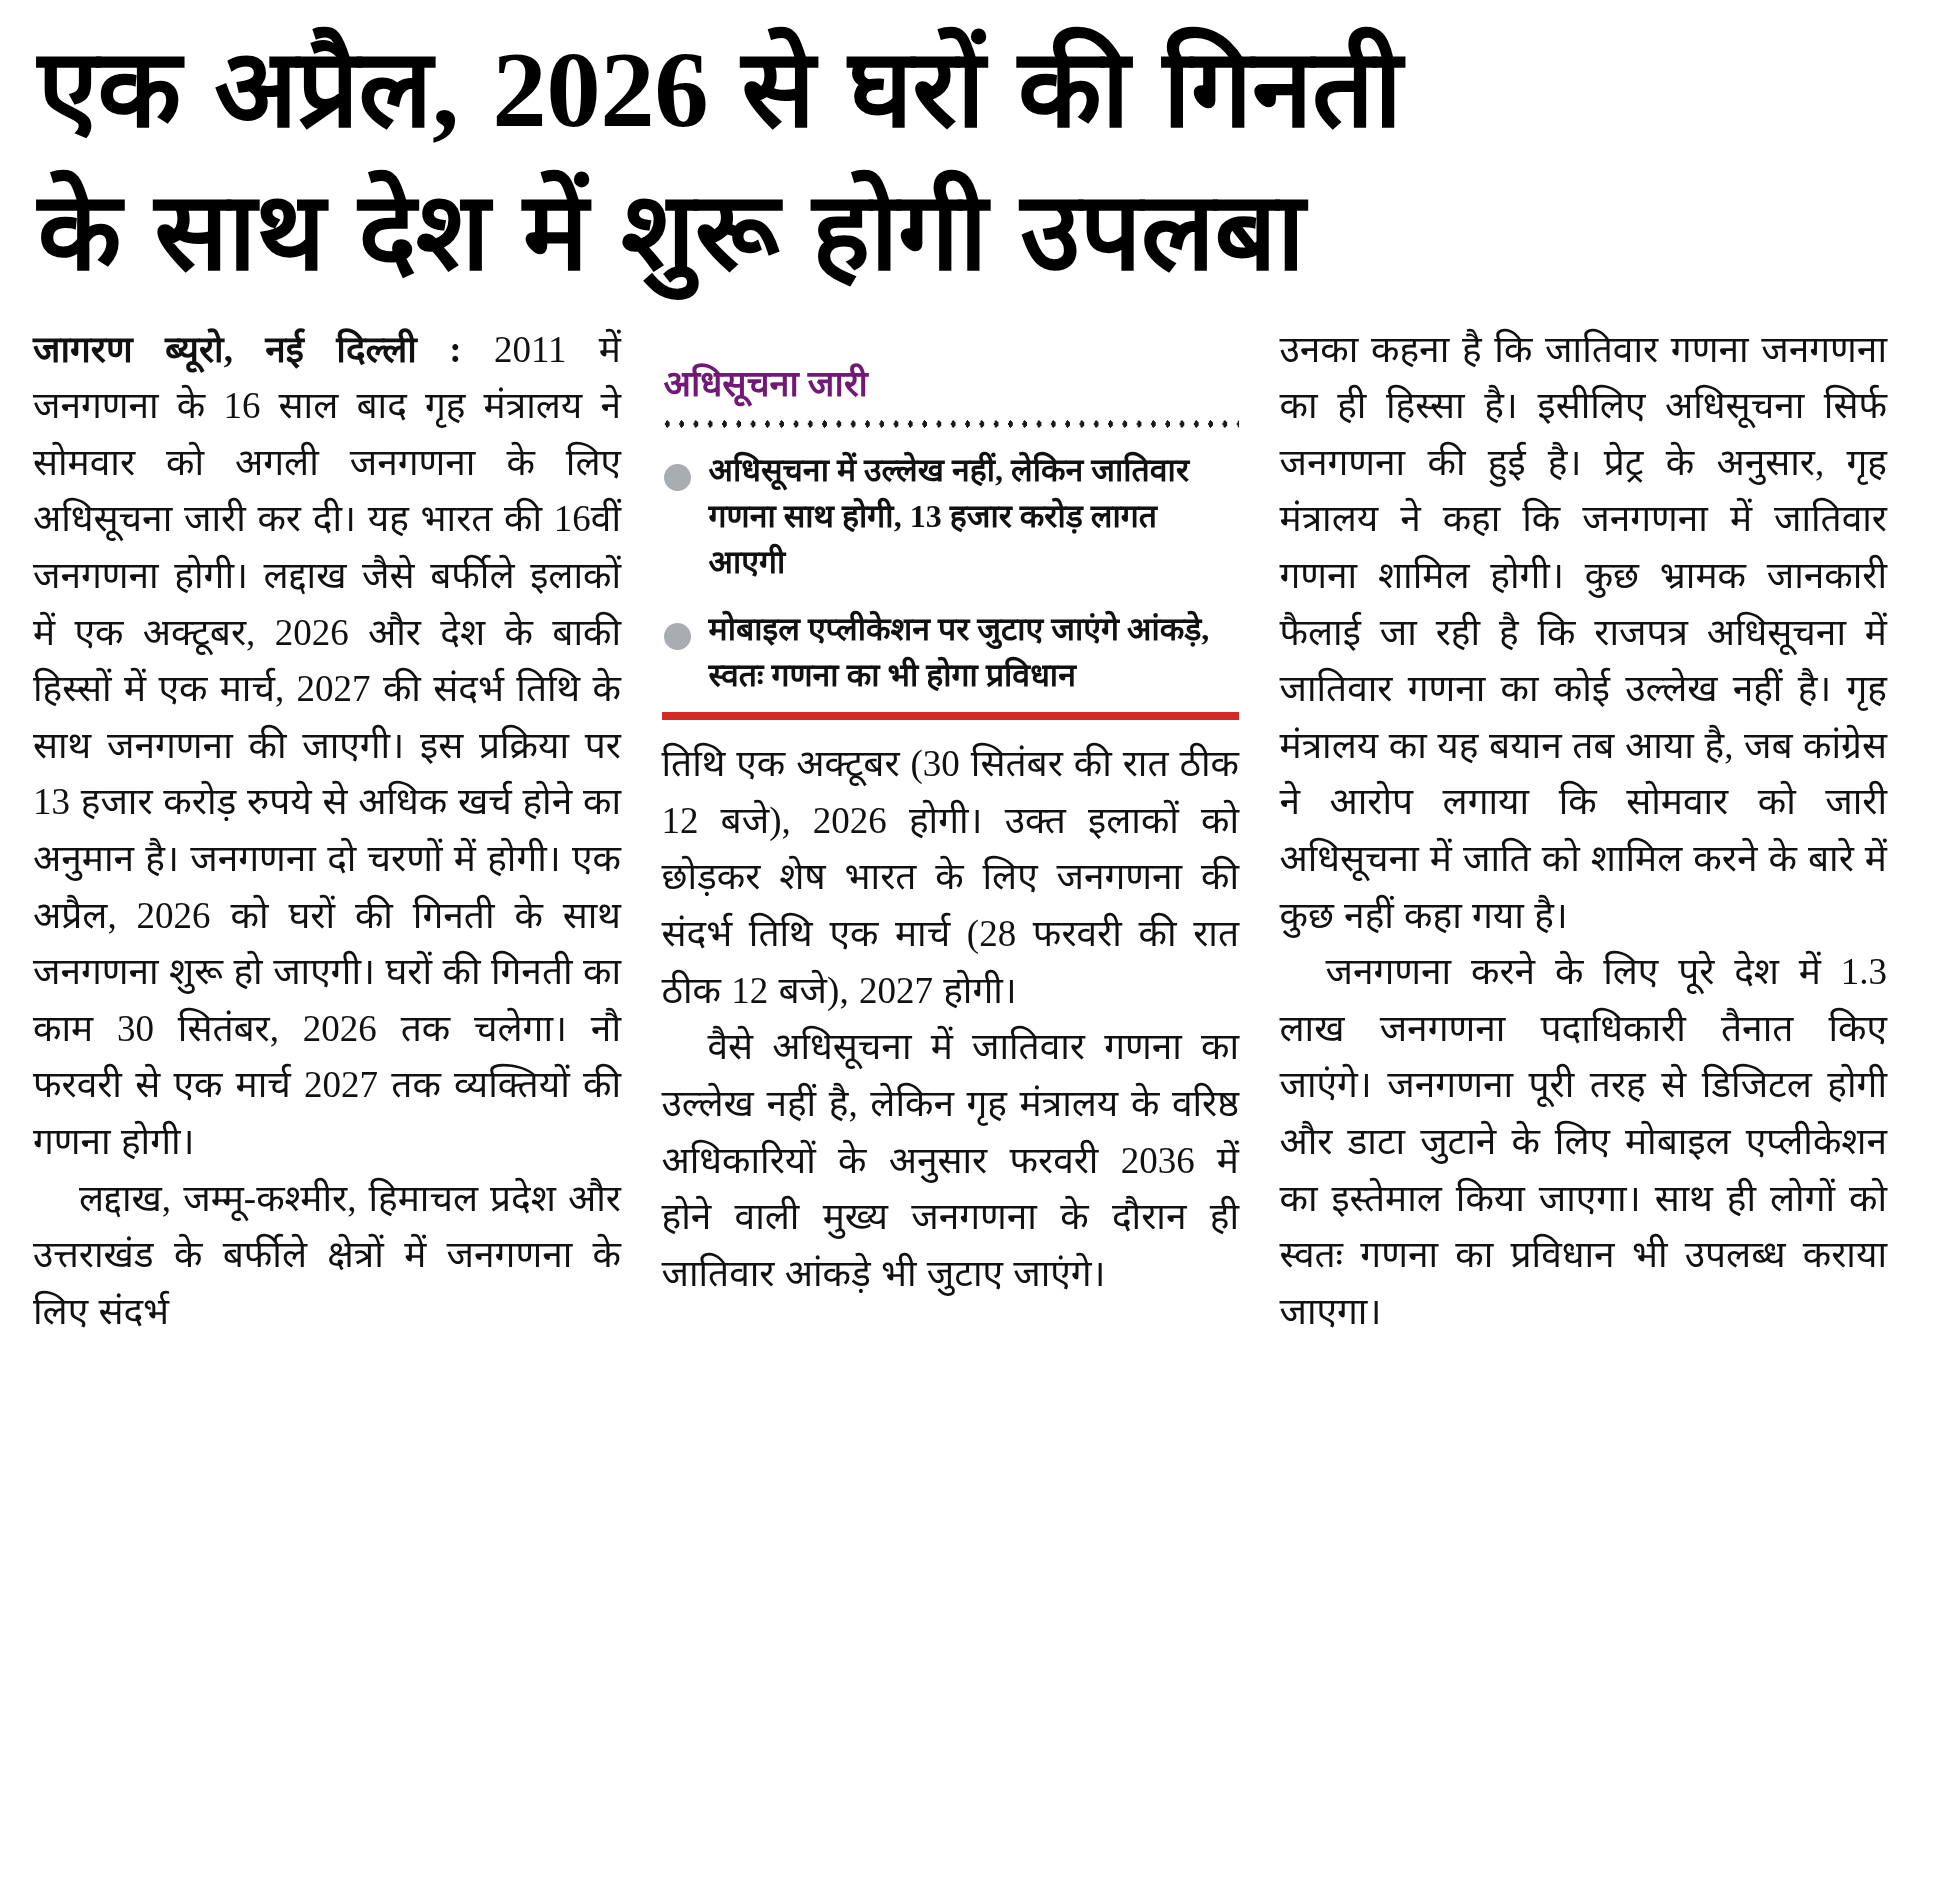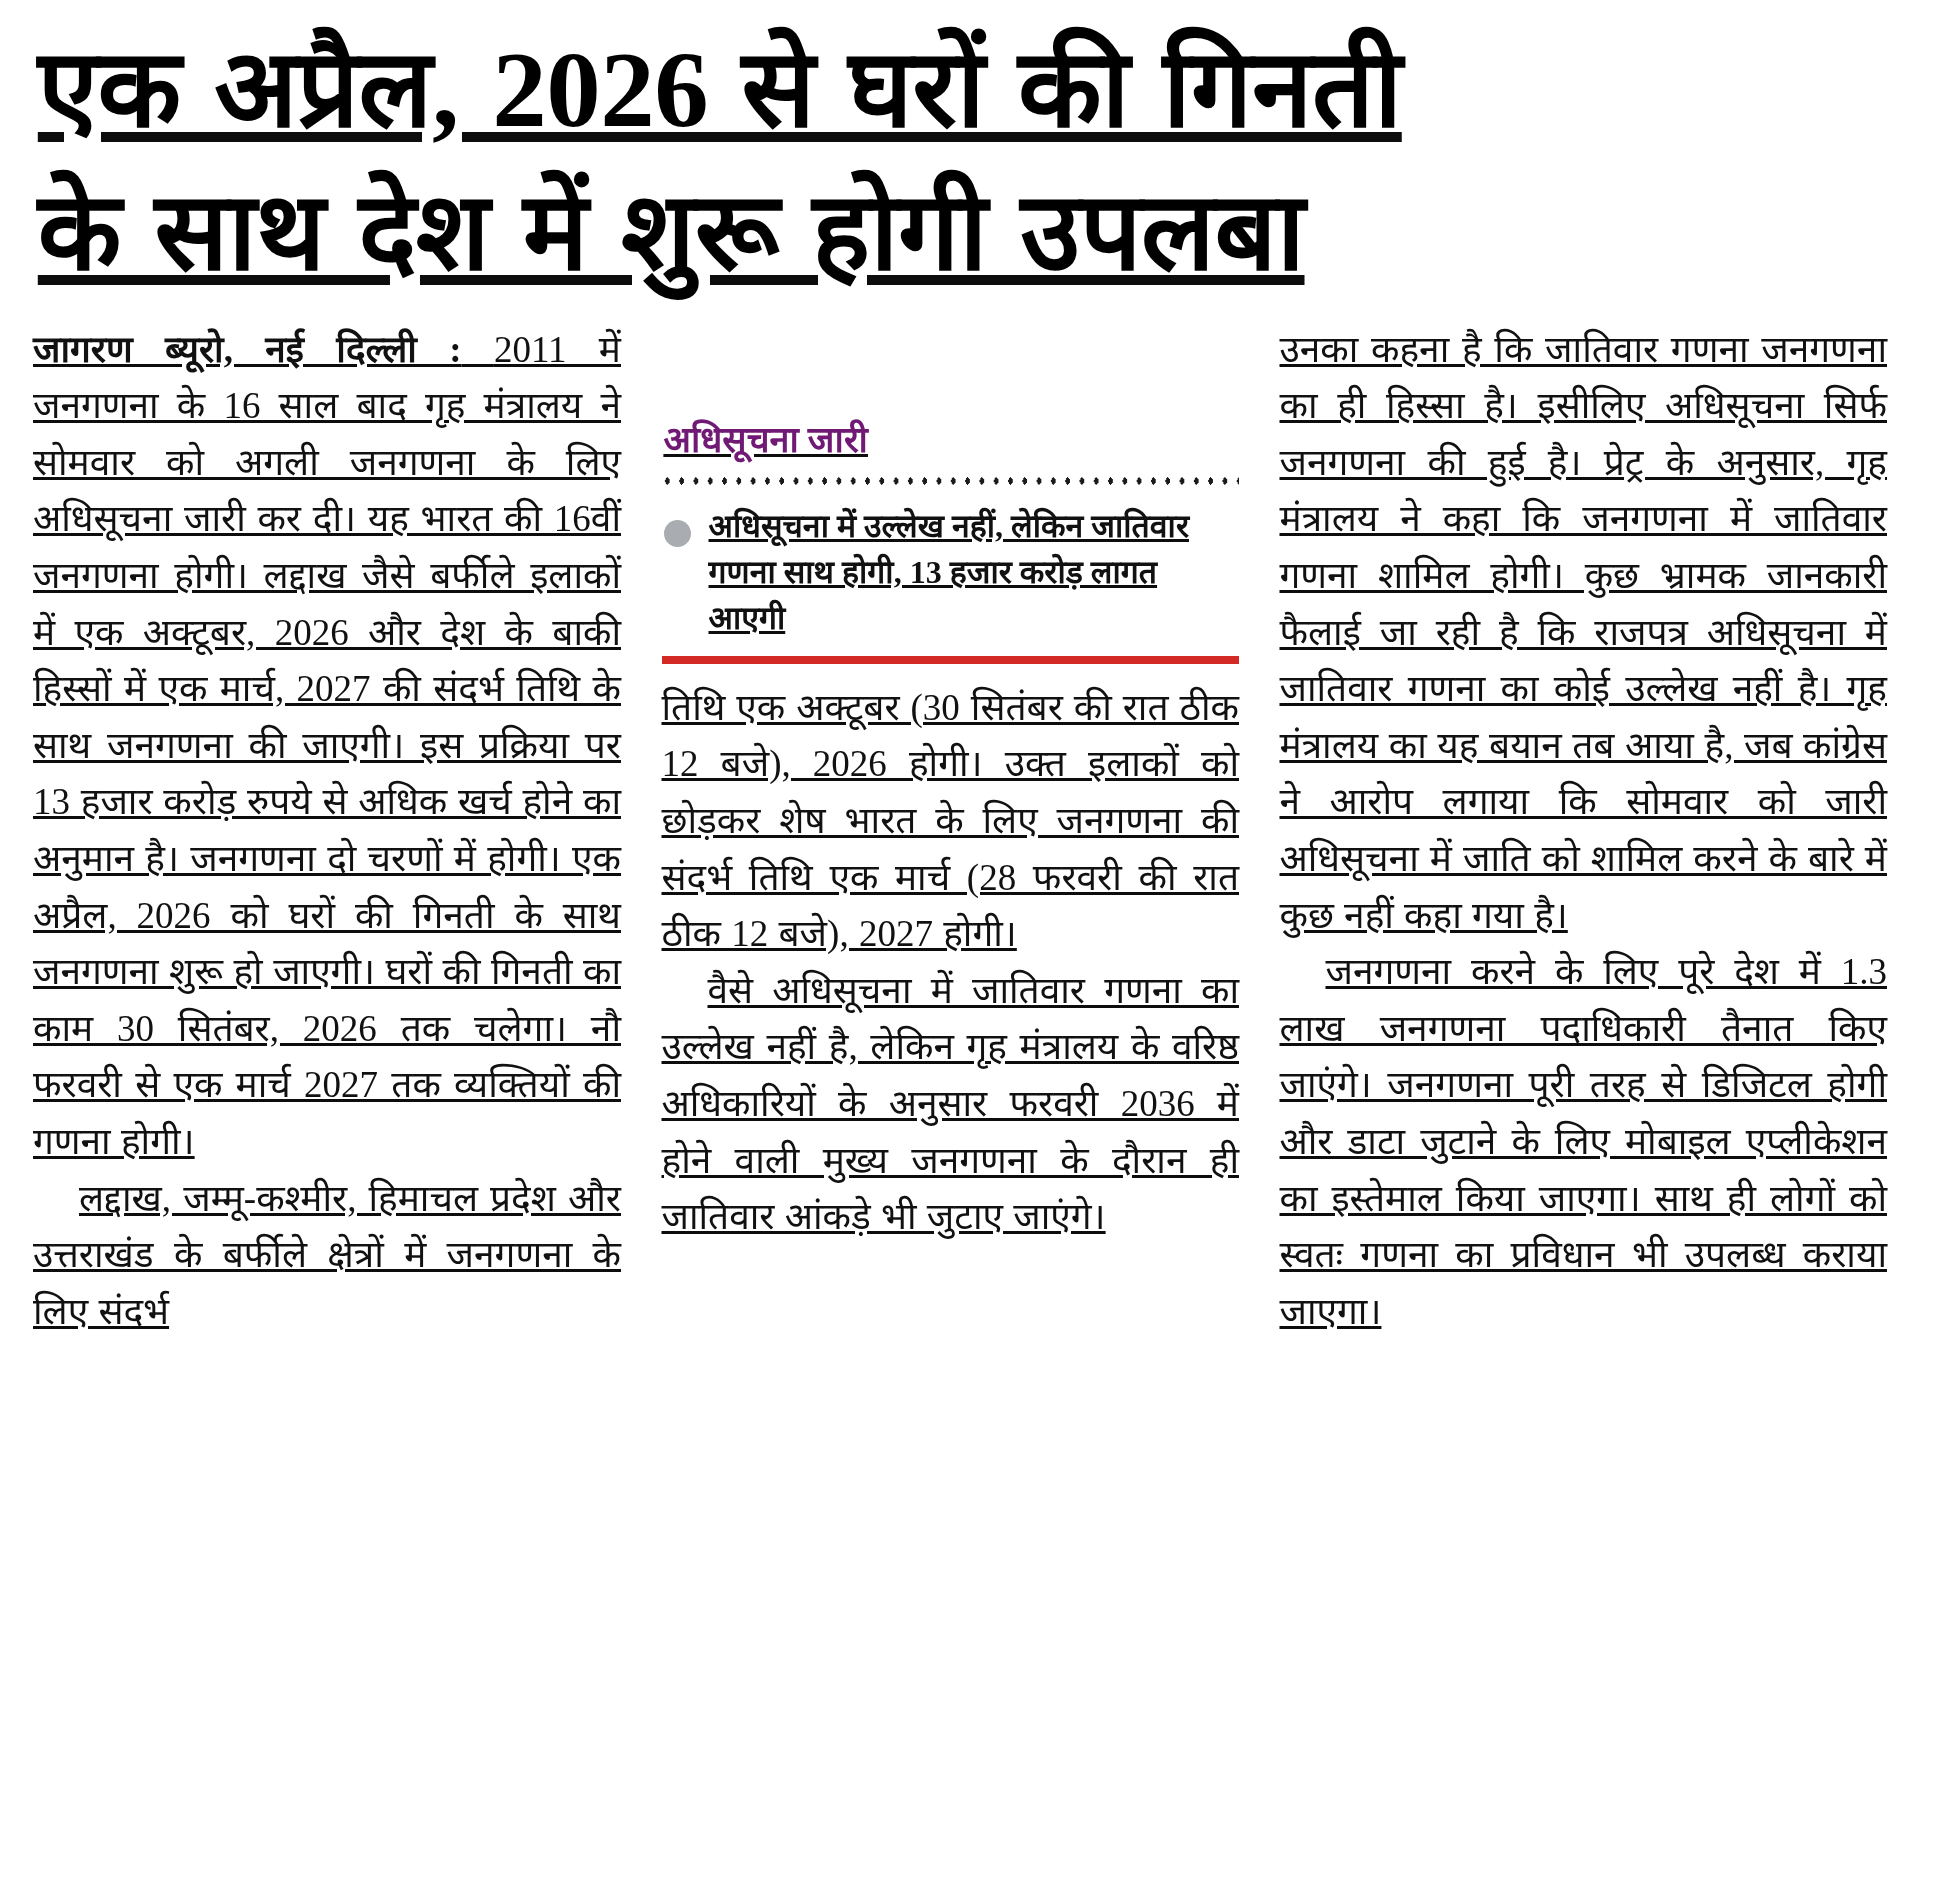--- a/index.html
+++ b/index.html
@@ -13,21 +13,20 @@
     font-family: "Liberation Serif", "DejaVu Serif", serif;
     color: #0d0d0d;
     overflow: hidden;
   }
   .page {
     position: relative;
     width: 1955px;
     height: 1881px;
     box-sizing: border-box;
     padding: 19px 33px 0 33px;
-    text-decoration: underline;
   }
 
   
   .headline {
     font-family: "Liberation Serif", "DejaVu Serif", serif;
     font-weight: 700;
     font-size: 109px;
     line-height: 1.31;
     letter-spacing: -0.5px;
     color: #000000;
@@ -143,20 +142,24 @@
 
       <div class="kicker">अधिसूचना जारी</div>
 
       <div class="dotted-rule"></div>
 
       <ul class="bullet-list">
         <li class="bullet-item">
           <span class="bullet-dot"></span>
           <span>अधिसूचना में उल्लेख नहीं, लेकिन जातिवार गणना साथ होगी, 13 हजार करोड़ लागत आएगी</span>
         </li>
+        <li class="bullet-item">
+          <span class="bullet-dot"></span>
+          <span>मोबाइल एप्लीकेशन पर जुटाए जाएंगे आंकड़े, स्वतः गणना का भी होगा प्रविधान</span>
+        </li>
       </ul>
 
       <div class="red-rule"></div>
 
       <p class="body-p">तिथि एक अक्टूबर (30 सितंबर की रात ठीक 12 बजे), 2026 होगी। उक्त इलाकों को छोड़कर शेष भारत के लिए जनगणना की संदर्भ तिथि एक मार्च (28 फरवरी की रात ठीक 12 बजे), 2027 होगी।</p>
       <p class="body-p">वैसे अधिसूचना में जातिवार गणना का उल्लेख नहीं है, लेकिन गृह मंत्रालय के वरिष्ठ अधिकारियों के अनुसार फरवरी 2036 में होने वाली मुख्य जनगणना के दौरान ही जातिवार आंकड़े भी जुटाए जाएंगे।</p>
     </div>
 
     <div class="col col-3">
       <p class="body-p">उनका कहना है कि जातिवार गणना जनगणना का ही हिस्सा है। इसीलिए अधिसूचना सिर्फ जनगणना की हुई है। प्रेट्र के अनुसार, गृह मंत्रालय ने कहा कि जनगणना में जातिवार गणना शामिल होगी। कुछ भ्रामक जानकारी फैलाई जा रही है कि राजपत्र अधिसूचना में जातिवार गणना का कोई उल्लेख नहीं है। गृह मंत्रालय का यह बयान तब आया है, जब कांग्रेस ने आरोप लगाया कि सोमवार को जारी अधिसूचना में जाति को शामिल करने के बारे में कुछ नहीं कहा गया है।</p>

